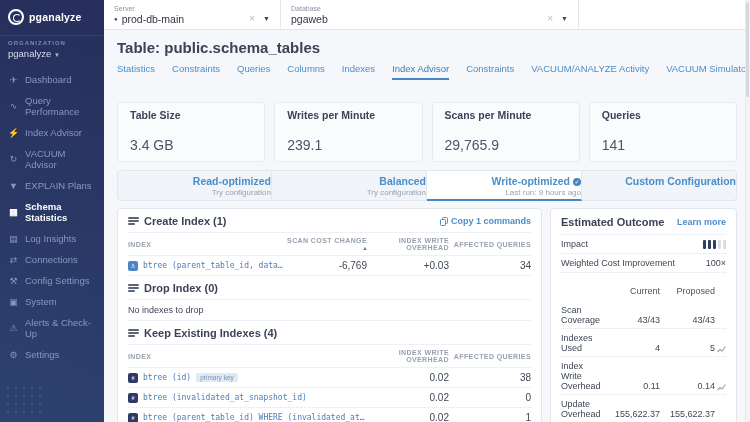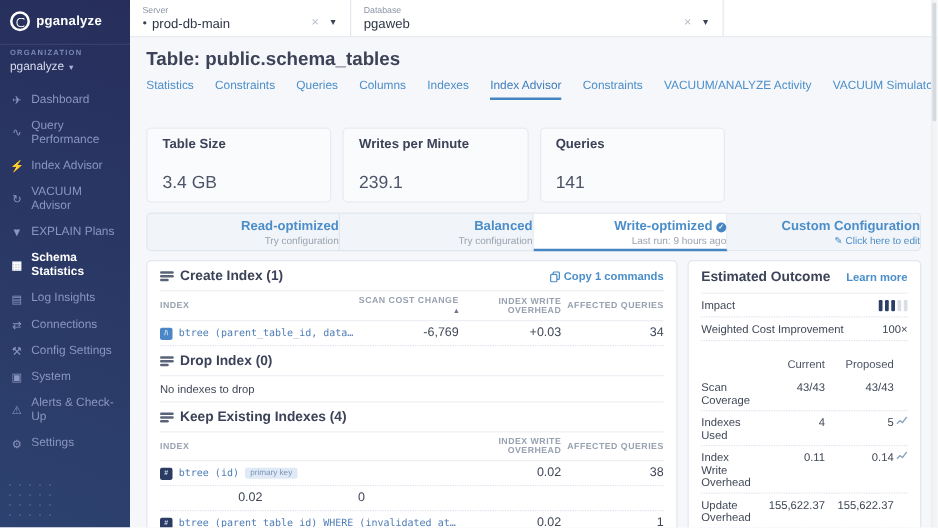--- a/index.html
+++ b/index.html
@@ -92,21 +92,21 @@
   .outcome-title { font-size:11px; font-weight:600; color:#3c4358; }
   .learn-more { font-size:9px; color:#4b8ec9; font-weight:600; cursor:pointer; }
   .o-row { display:flex; justify-content:space-between; align-items:flex-end; padding:4px 0; border-bottom:1px dotted #dde3ec; font-size:9px; color:#3f4756; }
   .impact-bars { display:flex; gap:2px; align-items:flex-end; }
   .impact-bars .bar { width:3px; height:9px; background:#d9dee6; border-radius:1px; }
   .impact-bars .bar.filled { background:#2e3f66; }
   .o-cols { display:flex; padding:7px 0 5px 0; font-size:9px; color:#4a5264; margin-top:6px; }
   .o-label { flex:1; min-width:0; }
   .o-val { width:55px; text-align:right; flex-shrink:0; }
   .o-icon { width:11px; flex-shrink:0; display:flex; justify-content:flex-end; }
-  .o-trow { display:flex; align-items:flex-start; padding:3.5px 0; border-bottom:1px dotted #dde3ec; font-size:9px; color:#3f4756; }
+  .o-trow { display:flex; align-items:flex-end; padding:3.5px 0; border-bottom:1px dotted #dde3ec; font-size:9px; color:#3f4756; }
   .o-trow .indent { padding-left:8px; }
   .o-group { font-size:9px; color:#3f4756; padding:4px 0 3px 0; border-bottom:1px dotted #dde3ec; }
 
   .scrollbar { position:absolute; right:0; top:0; width:5px; height:422px; background:#f3f4f6; border-left:1px solid #e9ebee; }
   .scroll-thumb { position:absolute; top:2px; right:1px; width:3px; height:95px; background:#d4d9e0; border-radius:2px; }
 
   svg { display:block; }
 </style>
 </head>
 <body>
@@ -214,41 +214,44 @@
       <div class="stats">
         <div class="stat-card">
           <div class="stat-label">Table Size</div>
           <div class="stat-value">3.4 GB</div>
         </div>
         <div class="stat-card">
           <div class="stat-label">Writes per Minute</div>
           <div class="stat-value">239.1</div>
         </div>
         <div class="stat-card">
+          <div class="stat-label">Scans per Minute</div>
+          <div class="stat-value">29,765.9</div>
+        </div>
+        <div class="stat-card">
           <div class="stat-label">Queries</div>
           <div class="stat-value">141</div>
         </div>
       </div>
 
       <div class="config-tabs">
         <div class="cfg-tab">
           <div class="cfg-title">Read-optimized</div>
           <div class="cfg-sub">Try configuration</div>
         </div>
         <div class="cfg-tab">
           <div class="cfg-title">Balanced</div>
           <div class="cfg-sub">Try configuration</div>
         </div>
         <div class="cfg-tab active">
           <div class="cfg-title"><span>Write-optimized</span><span class="check-badge">✓</span></div>
           <div class="cfg-sub">Last run: 9 hours ago</div>
         </div>
         <div class="cfg-tab">
           <div class="cfg-title">Custom Configuration</div>
-          <div class="cfg-sub link"><span>✎</span> <span>Click here to edit</span></div>
         </div>
       </div>
 
       <div class="panels">
 
         <section class="panel left-panel">
 
           <div class="section-hdr">
             <span class="list-icon">
                 <i></i>
@@ -306,20 +309,24 @@
           <div class="idx-row">
             <span class="idx-def">
               <span class="idx-badge">#</span>
               <span class="mono">btree (id)</span>
               <span class="pill">primary key</span>
             </span>
             <span class="num">0.02</span>
             <span class="num">38</span>
           </div>
           <div class="idx-row">
+            <span class="idx-def">
+              <span class="idx-badge">#</span>
+              <span class="mono">btree (invalidated_at_snapshot_id)</span>
+            </span>
             <span class="num">0.02</span>
             <span class="num">0</span>
           </div>
           <div class="idx-row">
             <span class="idx-def">
               <span class="idx-badge">#</span>
               <span class="mono">btree (parent_table_id) WHERE (invalidated_at_snapshot_id IS NULL)</span>
             </span>
             <span class="num">0.02</span>
             <span class="num">1</span>

